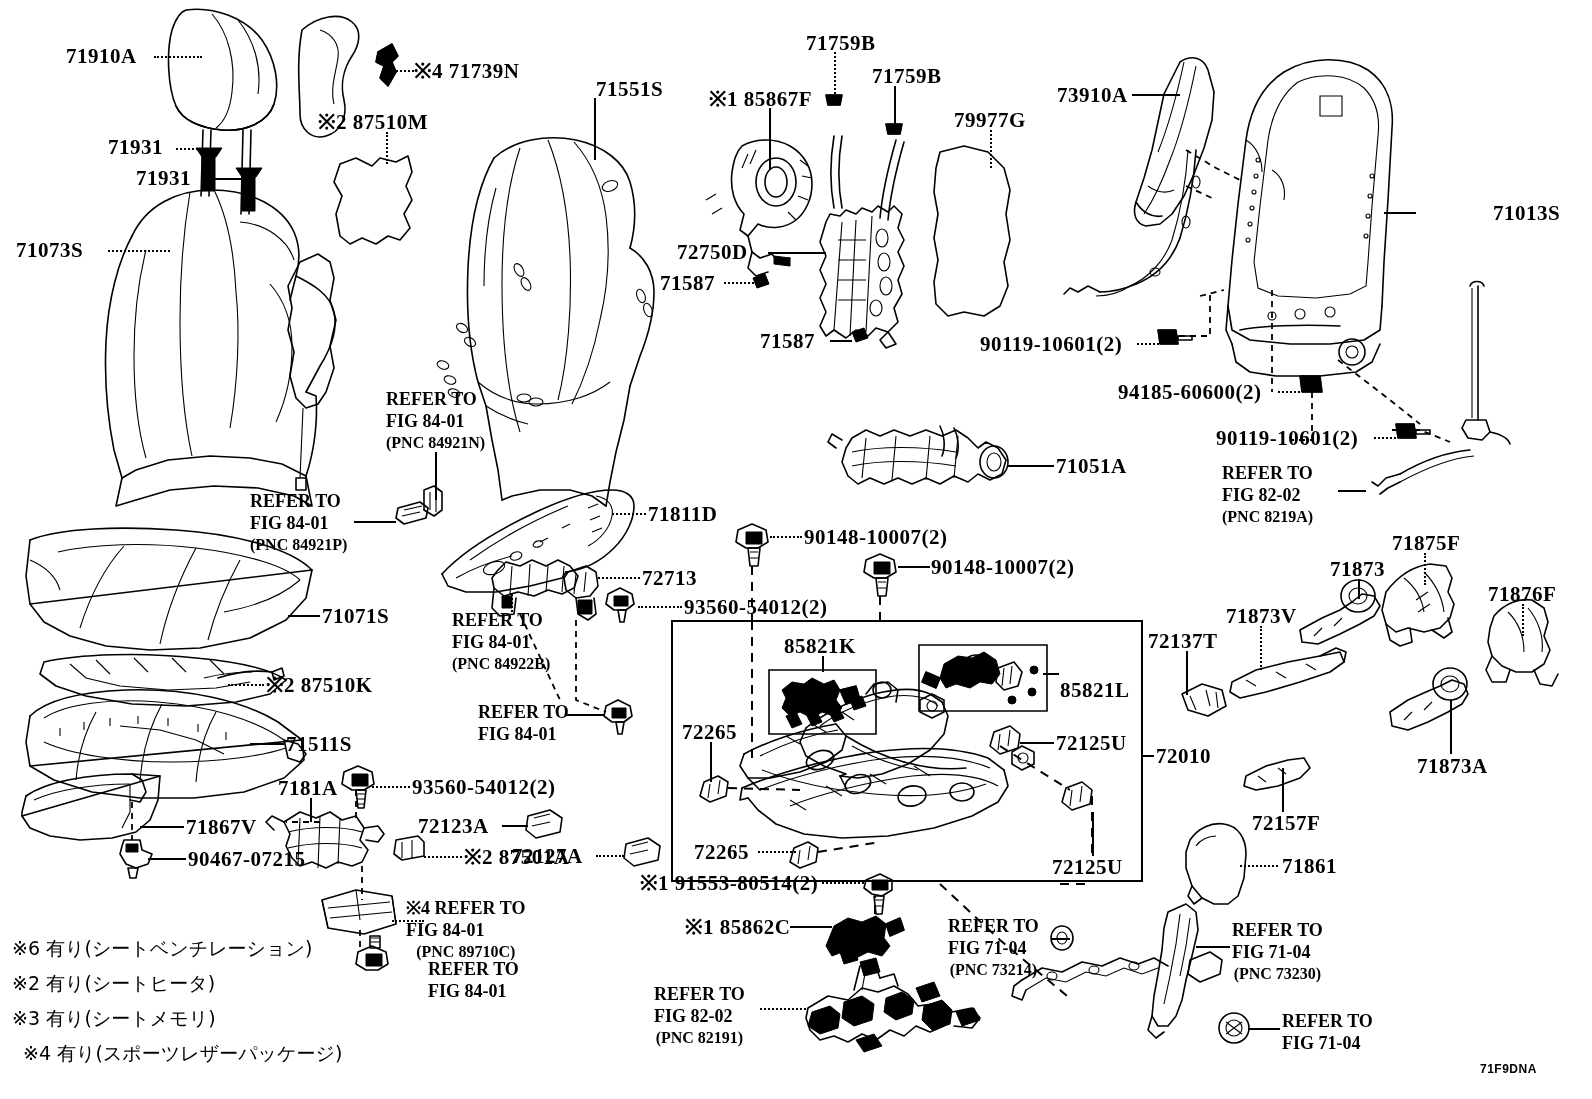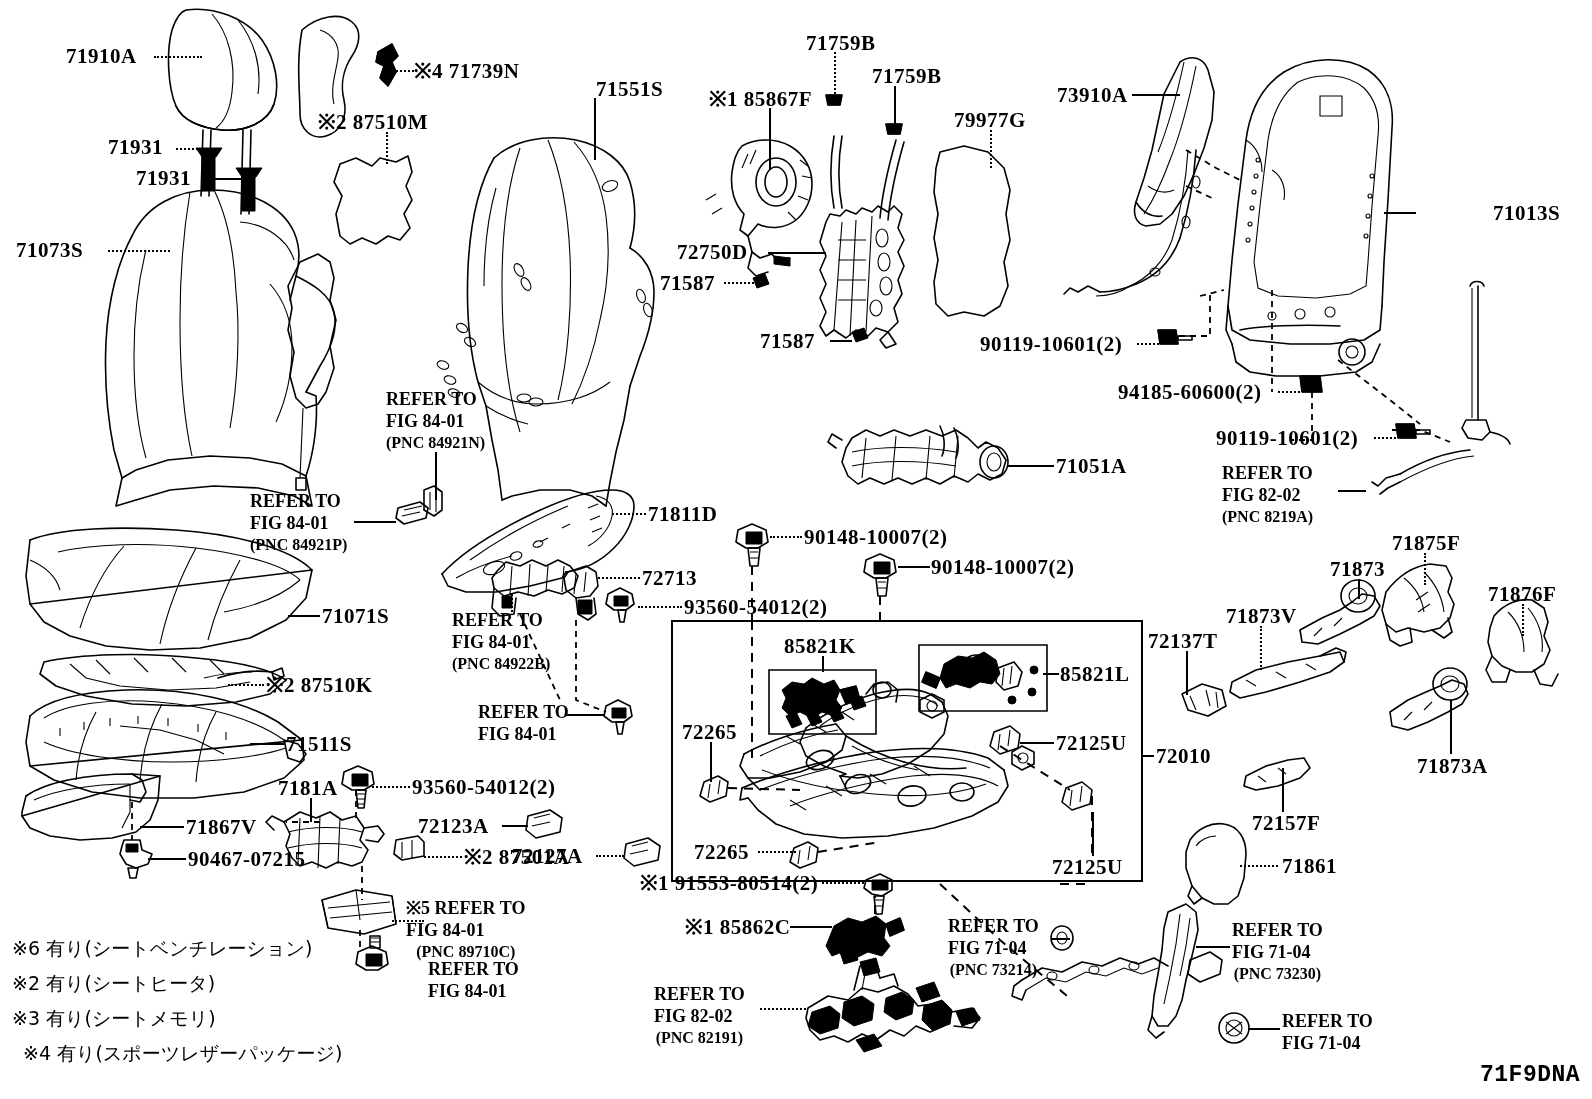--- a/index.html
+++ b/index.html
@@ -37,23 +37,23 @@
     font-family:"Liberation Serif", serif;
     font-weight:bold;
     font-size:18px;
     line-height:1.22;
     color:#000;
     white-space:nowrap;
   }
   .refer .pnc{ font-size:16px;text-align:center; }
   .code{
     position:absolute;
-    font-family:Liberation Mono, monospace;
+    font-family:Liberation Sans, sans-serif;
     font-weight:bold;
-    font-size:23px;
+    font-size:12px;
     letter-spacing:0.5px;
   }
   
   .leader{ position:absolute; background:#000; }
   .leader.h{ height:2px; }
   .leader.v{ width:2px; }
   .dotted-h{
     position:absolute;height:0;border-top:2px dotted #000;
   }
   .dotted-v{
@@ -646,21 +646,21 @@
   <div class="lbl" style="left:186px;top:817px;">71867V</div>
   <div class="lbl" style="left:188px;top:849px;">90467-07215</div>
   <div class="lbl" style="left:278px;top:778px;">7181A</div>
   <div class="lbl" style="left:412px;top:777px;">93560-54012(2)</div>
   <div class="lbl" style="left:418px;top:816px;">72123A</div>
   <div class="lbl" style="left:464px;top:847px;">※2 87501A</div>
   <div class="lbl" style="left:512px;top:846px;">72127A</div>
   <div class="lbl" style="left:640px;top:873px;">※1 91553-80514(2)</div>
   <div class="lbl" style="left:685px;top:917px;">※1 85862C</div>
   <div class="lbl" style="left:784px;top:636px;">85821K</div>
-  <div class="lbl" style="left:1060px;top:664px;text-align:right;">85821L</div>
+  <div class="lbl" style="left:1060px;top:680px;text-align:right;">85821L</div>
   <div class="lbl" style="left:682px;top:722px;">72265</div>
   <div class="lbl" style="left:694px;top:842px;">72265</div>
   <div class="lbl" style="left:1056px;top:733px;">72125U</div>
   <div class="lbl" style="left:1052px;top:857px;">72125U</div>
   <div class="lbl" style="left:1156px;top:746px;">72010</div>
   <div class="lbl" style="left:1148px;top:631px;">72137T</div>
   <div class="lbl" style="left:1226px;top:606px;">71873V</div>
   <div class="lbl" style="left:1330px;top:559px;">71873</div>
   <div class="lbl" style="left:1392px;top:533px;">71875F</div>
   <div class="lbl" style="left:1488px;top:584px;">71876F</div>
@@ -681,21 +681,21 @@
   <div class="refer" style="left:452px;top:610px;">
     <div>REFER TO</div>
     <div>FIG 84-01</div>
     <div class="pnc">(PNC 84922B)</div>
   </div>
   <div class="refer" style="left:478px;top:702px;">
     <div>REFER TO</div>
     <div>FIG 84-01</div>
   </div>
   <div class="refer" style="left:406px;top:898px;">
-    <div>※5 REFER TO</div>
+    <div>※4 REFER TO</div>
     <div>FIG 84-01</div>
     <div class="pnc">(PNC 89710C)</div>
   </div>
   <div class="refer" style="left:428px;top:959px;">
     <div>REFER TO</div>
     <div>FIG 84-01</div>
   </div>
   <div class="refer" style="left:1222px;top:463px;">
     <div>REFER TO</div>
     <div>FIG 82-02</div>

